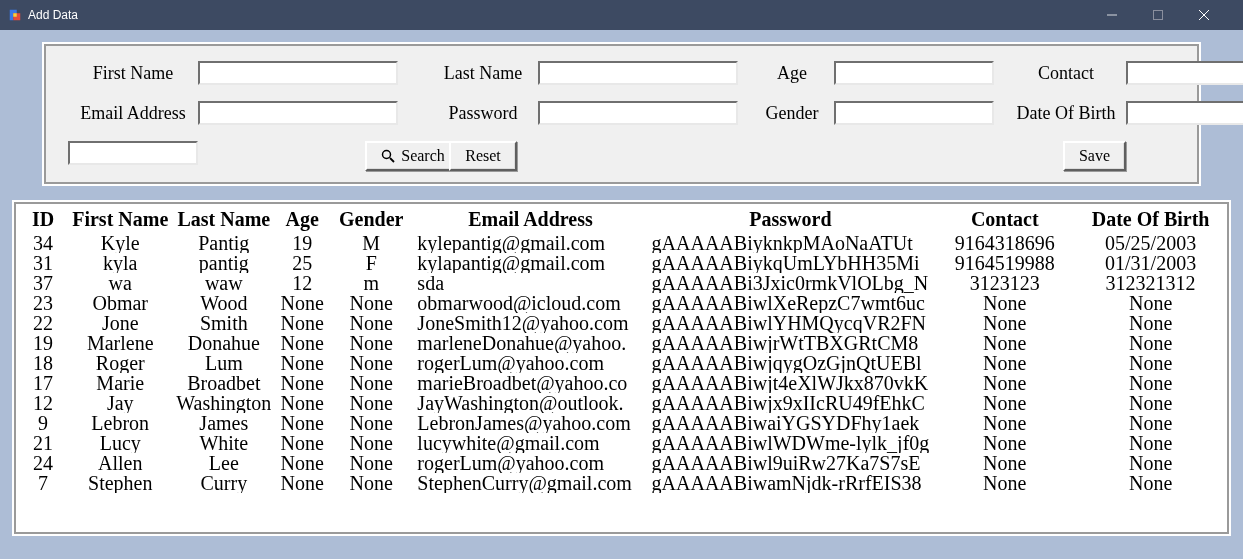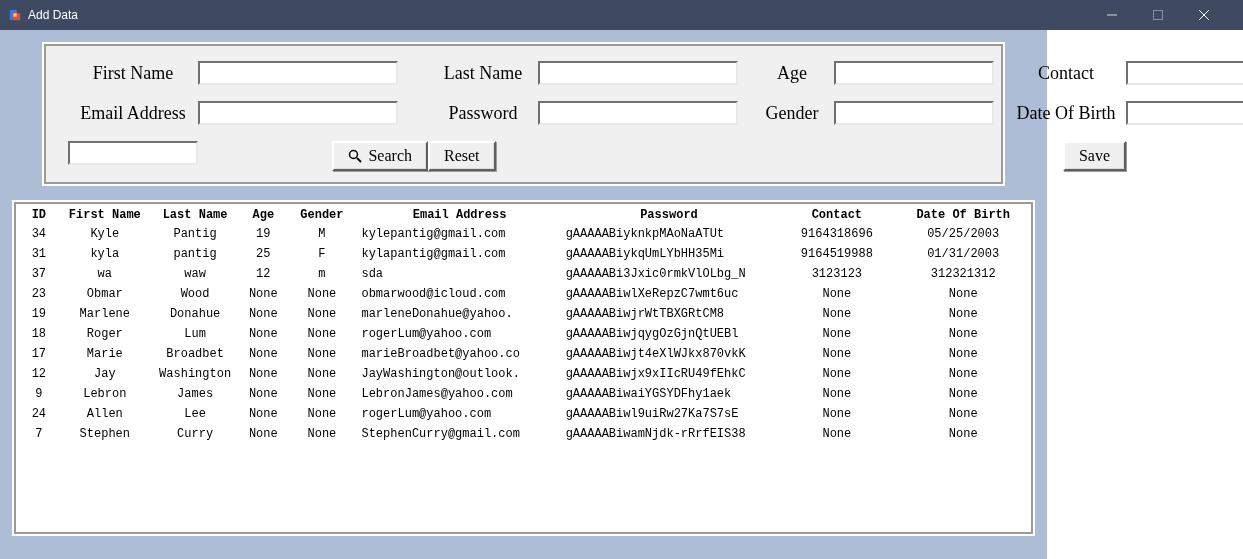--- a/index.html
+++ b/index.html
@@ -33,21 +33,21 @@
     width: 46px; height: 30px;
     display:flex; align-items:center; justify-content:center;
     color: #d9dbe0;
   }
   .titlebar .win-btn svg { width:10px; height:10px; stroke:#d9dbe0; fill:none; stroke-width:1; }
   .titlebar .win-btn.close svg { stroke:#fff; }
   .titlebar .win-btn.max svg { stroke:#8a8f9e; }
 
   
   .client {
-    width:1047px; height:529px;
+    width:1243px; height:529px;
     background:#adbdd6;
     padding: 12px;
   }
 
   
   .form-frame {
     background:#f0f0f0;
     border: 2px solid #fff;
     box-shadow: inset 2px 2px 0 #9a9a9a, inset -2px -2px 0 #9a9a9a;
     padding: 12px 24px 14px 24px;
@@ -106,22 +106,22 @@
     padding: 4px;
     height: 336px;
   }
   .table-wrap {
     width:100%; height:100%;
     overflow:hidden;
   }
   table {
     border-collapse:collapse;
     width:100%;
-    font-family:Liberation Mono, monospace;
-    font-size:12px;
+    font-family:Liberation Serif, serif;
+    font-size:20px;
   }
   thead th {
     font-weight:bold;
     padding: 2px 4px;
     text-align:center;
     white-space:nowrap;
   }
   tbody td {
     padding: 0 4px;
     text-align:center;
@@ -202,32 +202,32 @@
     <input class="sunken-input" value="" style="">
     <span></span>
     <label>Gender</label>
     <input class="sunken-input" value="" style="">
     <span></span>
     <label>Date Of Birth</label>
     <input class="sunken-input" value="" style="">
 
     <input class="sunken-input search-row" value="" style="">
     <span></span>
-    <div class="search-row" style="grid-column: span 1; display:flex; justify-content:flex-end;">
+    <div class="search-row" style="grid-column: span 1; display:flex; justify-content:center;">
       <div class="btn">
         <span class="mag">
           <svg viewBox="0 0 14 14">
               <circle cx="5.5" cy="5.5" r="4" fill="none" stroke="#000" stroke-width="1.5"></circle>
               <line x1="9" y1="9" x2="13" y2="13" stroke="#000" stroke-width="1.8"></line>
             </svg>
         </span>
         <span>Search</span>
       </div>
     </div>
-    <div class="search-row" style="display:flex; ">
+    <div class="search-row" style="display:flex; justify-content:center;">
       <div class="btn">
         <span>Reset</span>
       </div>
     </div>
     <span></span>
       <span></span>
       <span></span>
       <span></span>
       <span></span>
     <div class="search-row" style="display:flex; justify-content:flex-end;">
@@ -304,20 +304,31 @@
               <td>Obmar</td>
               <td>Wood</td>
               <td>None</td>
               <td>None</td>
               <td class="email"><span>obmarwood@icloud.com</span></td>
               <td class="pw"><span>gAAAAABiwlXeRepzC7wmt6uc</span></td>
               <td>None</td>
               <td>None</td>
             </tr>
             <tr>
+              <td>22</td>
+              <td>Jone</td>
+              <td>Smith</td>
+              <td>None</td>
+              <td>None</td>
+              <td class="email"><span>JoneSmith12@yahoo.com</span></td>
+              <td class="pw"><span>gAAAAABiwlYHMQycqVR2FN</span></td>
+              <td>None</td>
+              <td>None</td>
+            </tr>
+            <tr>
               <td>19</td>
               <td>Marlene</td>
               <td>Donahue</td>
               <td>None</td>
               <td>None</td>
               <td class="email"><span>marleneDonahue@yahoo.</span></td>
               <td class="pw"><span>gAAAAABiwjrWtTBXGRtCM8</span></td>
               <td>None</td>
               <td>None</td>
             </tr>
@@ -355,20 +366,31 @@
               <td>None</td>
             </tr>
             <tr>
               <td>9</td>
               <td>Lebron</td>
               <td>James</td>
               <td>None</td>
               <td>None</td>
               <td class="email"><span>LebronJames@yahoo.com</span></td>
               <td class="pw"><span>gAAAAABiwaiYGSYDFhy1aek</span></td>
+              <td>None</td>
+              <td>None</td>
+            </tr>
+            <tr>
+              <td>21</td>
+              <td>Lucy</td>
+              <td>White</td>
+              <td>None</td>
+              <td>None</td>
+              <td class="email"><span>lucywhite@gmail.com</span></td>
+              <td class="pw"><span>gAAAAABiwlWDWme-lylk_jf0g</span></td>
               <td>None</td>
               <td>None</td>
             </tr>
             <tr>
               <td>24</td>
               <td>Allen</td>
               <td>Lee</td>
               <td>None</td>
               <td>None</td>
               <td class="email"><span>rogerLum@yahoo.com</span></td>

